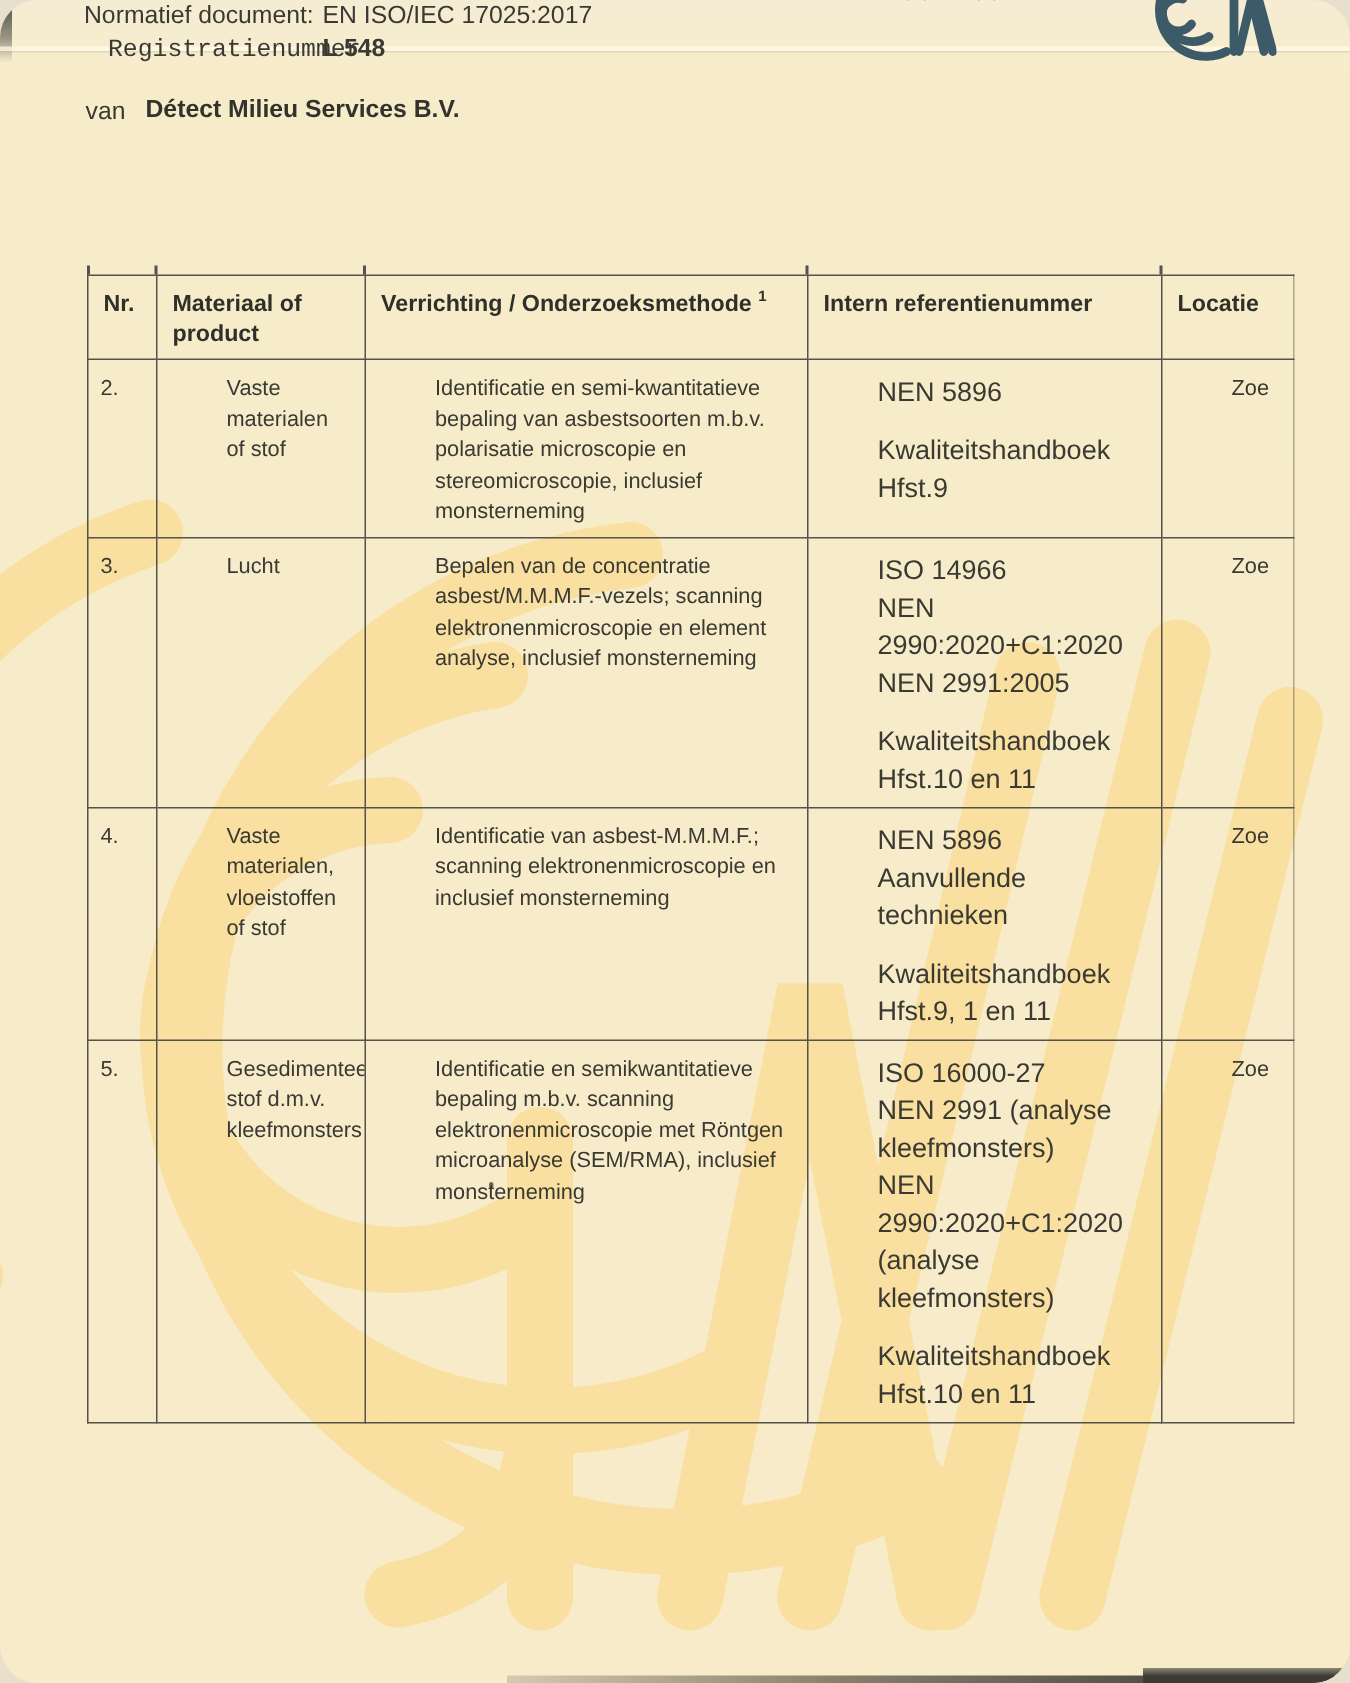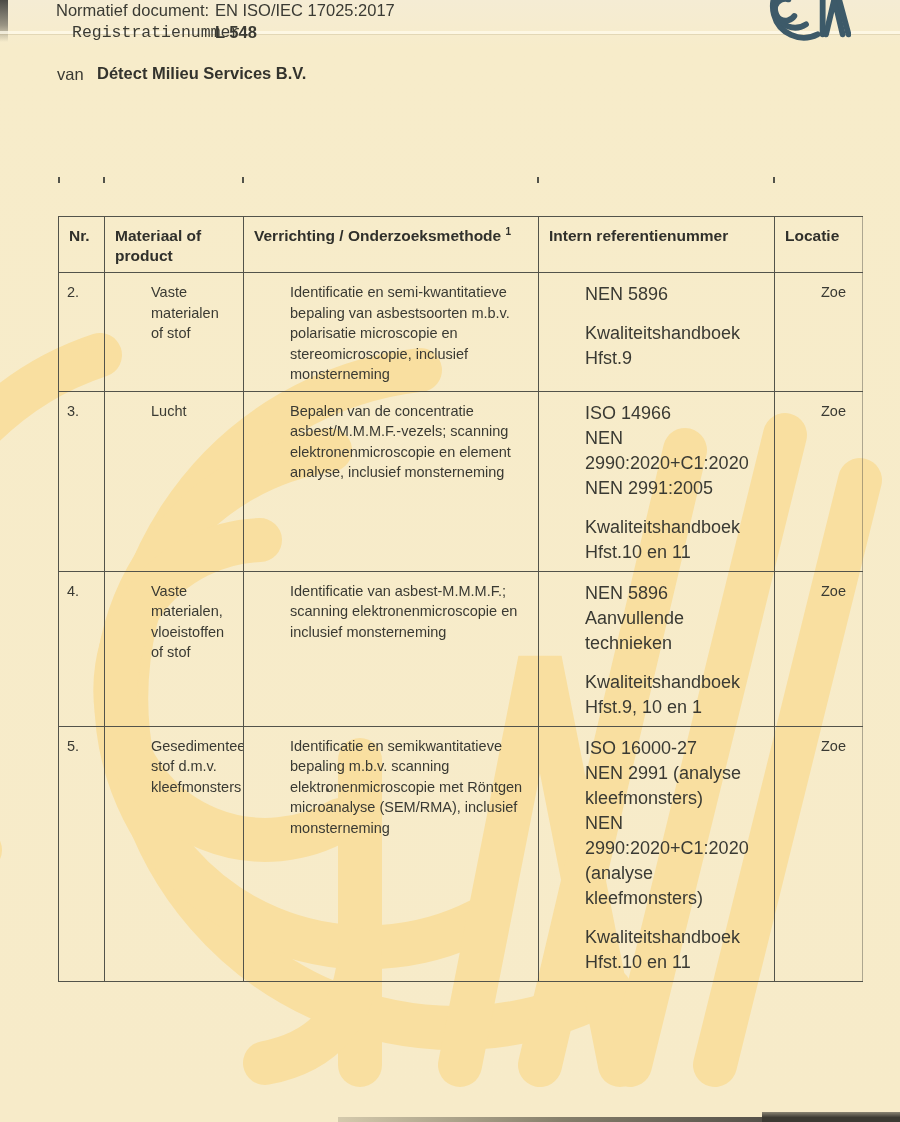--- a/index.html
+++ b/index.html
@@ -2,20 +2,21 @@
 <html><head>
 <meta charset="utf-8">
 <style>
   * { margin:0; padding:0; box-sizing:border-box; }
   html,body { background:#e8e0cc; }
   .page {
     position:relative; width:900px; height:1122px; overflow:hidden;
     background:linear-gradient(180deg,#f5ecd4 0px,#f7ecca 48px,#f7ebc9 100%);
     font-family:"Liberation Sans", sans-serif;
     color:#3a3a33;
+    border-radius:25px;
   }
   
   .edge-left-shadow { position:absolute; left:0; top:0; width:8px; height:42px;
     background:linear-gradient(180deg,#4d4c46 0%, rgba(77,76,70,0.55) 60%, rgba(77,76,70,0) 100%); }
   .scan-fold-line { position:absolute; left:0; top:31px; width:100%; height:3px;
     background:rgba(255,251,235,0.75); box-shadow:0 1px 0 rgba(190,178,140,0.35); }
   .bottom-shadow-bar { position:absolute; left:338px; right:0; bottom:0; height:5px;
     background:linear-gradient(90deg, rgba(110,104,88,0.25) 0%, rgba(95,90,75,0.75) 40%, #56524a 75%); }
   .bottom-shadow-corner { position:absolute; right:0; bottom:0; width:138px; height:10px;
     background:linear-gradient(180deg,#8b8574 0%, #3c3a33 55%); }
@@ -33,21 +34,21 @@
   .val-normatief { left:215px; top:1px; }
   .lbl-registratie { left:72px; top:23px;font-family:Liberation Mono, monospace; }
   .val-registratie { left:215px; top:23px; font-weight:bold; }
   .lbl-van { left:57px; top:65px; }
   .val-company { left:97px; top:64px; font-weight:bold; color:#33332d; }
   .validity { position:absolute; left:56px; top:120px; z-index:2; font-size:16.5px; }
   .replaces { position:absolute; left:578px; top:120px; z-index:2; font-size:16.5px; }
   .b { font-weight:bold; color:#33332d; }
   
   .tbl-wrap { position:absolute; left:58px; top:183px; z-index:2; }
-  table { border-collapse:collapse; table-layout:fixed; width:804px; background:transparent;margin-top:33px; }
+  table { border-collapse:collapse; table-layout:fixed; width:804px; background:transparent; }
   th, td { border:1.6px solid #53534a; vertical-align:top; text-align:left;
     padding:9px 10px 6px 10px; overflow:hidden; }
   th { font-size:15.5px; font-weight:bold; color:#30302b; line-height:20px; }
   td { font-size:14.5px; line-height:20.5px; color:#3a3a33;padding-left:46px; }
   td.c-nr { padding-left:8px; }
   td.c-ref { font-size:18px; }
   .ref-line { line-height:25px; white-space:normal; }
   .ref-gap { height:14px; }
   th.c-right, td.c-right { border-right-color:rgba(83,83,74,0.45); }
   sup.fn { font-size:10px; vertical-align:super; line-height:0; }
@@ -143,21 +144,21 @@
             <td class="c-loc c-right">Zoe</td>
           </tr>
           <tr style="height: 96px;">
             <td class="c-nr">4.</td>
             <td class="c-mat">Vaste materialen, vloeistoffen of stof</td>
             <td class="c-ver">Identificatie van asbest-M.M.M.F.; scanning elektronenmicroscopie en inclusief monsterneming</td>
             <td class="c-ref">
               <div class="ref-line">NEN 5896</div>
               <div class="ref-line">Aanvullende technieken</div>
               <div class="ref-gap"></div>
-              <div class="ref-line">Kwaliteitshandboek Hfst.9, 10 en 1</div>
+              <div class="ref-line">Kwaliteitshandboek Hfst.9, 1 en 11</div>
             </td>
             <td class="c-loc c-right">Zoe</td>
           </tr>
           <tr style="height: 128px;">
             <td class="c-nr">5.</td>
             <td class="c-mat">Gesedimenteerd stof d.m.v. kleefmonsters</td>
             <td class="c-ver">Identificatie en semikwantitatieve bepaling m.b.v. scanning elektronenmicroscopie met Röntgen microanalyse (SEM/RMA), inclusief monsterneming</td>
             <td class="c-ref">
               <div class="ref-line">ISO 16000-27</div>
               <div class="ref-line">NEN 2991 (analyse kleefmonsters)</div>

